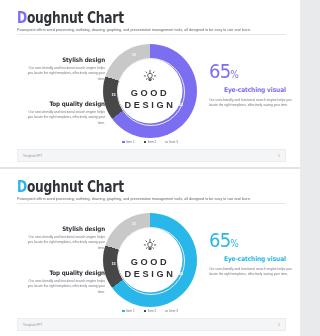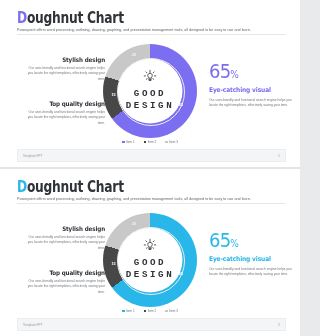--- a/index.html
+++ b/index.html
@@ -93,20 +93,21 @@
     font-family: "DejaVu Sans Condensed", "Liberation Sans Narrow", "Liberation Sans", sans-serif;
   }
   .big-num .pct { font-size: 10px; letter-spacing: -0.3px; }
   .right-h {
     margin-top: 5px;
     font-size: 6.6px;
     font-weight: bold;
     font-family: "DejaVu Sans Condensed", "Liberation Sans Narrow", "Liberation Sans", sans-serif;
     letter-spacing: -0.15px;
     white-space: nowrap;
+    margin-left: 15px;
   }
   .right-p {
     margin-top: 4px;
     font-size: 3.3px;
     line-height: 1.62;
     color: #73767c;
   }
   
   .chart-wrap {
     position: absolute;
@@ -140,21 +141,21 @@
   .center-txt {
     position: absolute;
     left: 0; right: 0;
     top: 44px;
     text-align: center;
     font-size: 9.2px;
     font-weight: bold;
     color: #2f3237;
     letter-spacing: 2.6px;
     line-height: 1.28;
-    font-family: Liberation Mono, monospace;
+    font-family: Liberation Sans, sans-serif;
   }
   .bulb {
     position: absolute;
     left: 50%;
     top: 23px;
     margin-left: -9px;
     width: 18px;
     height: 18px;
   }
   .seg-label {

